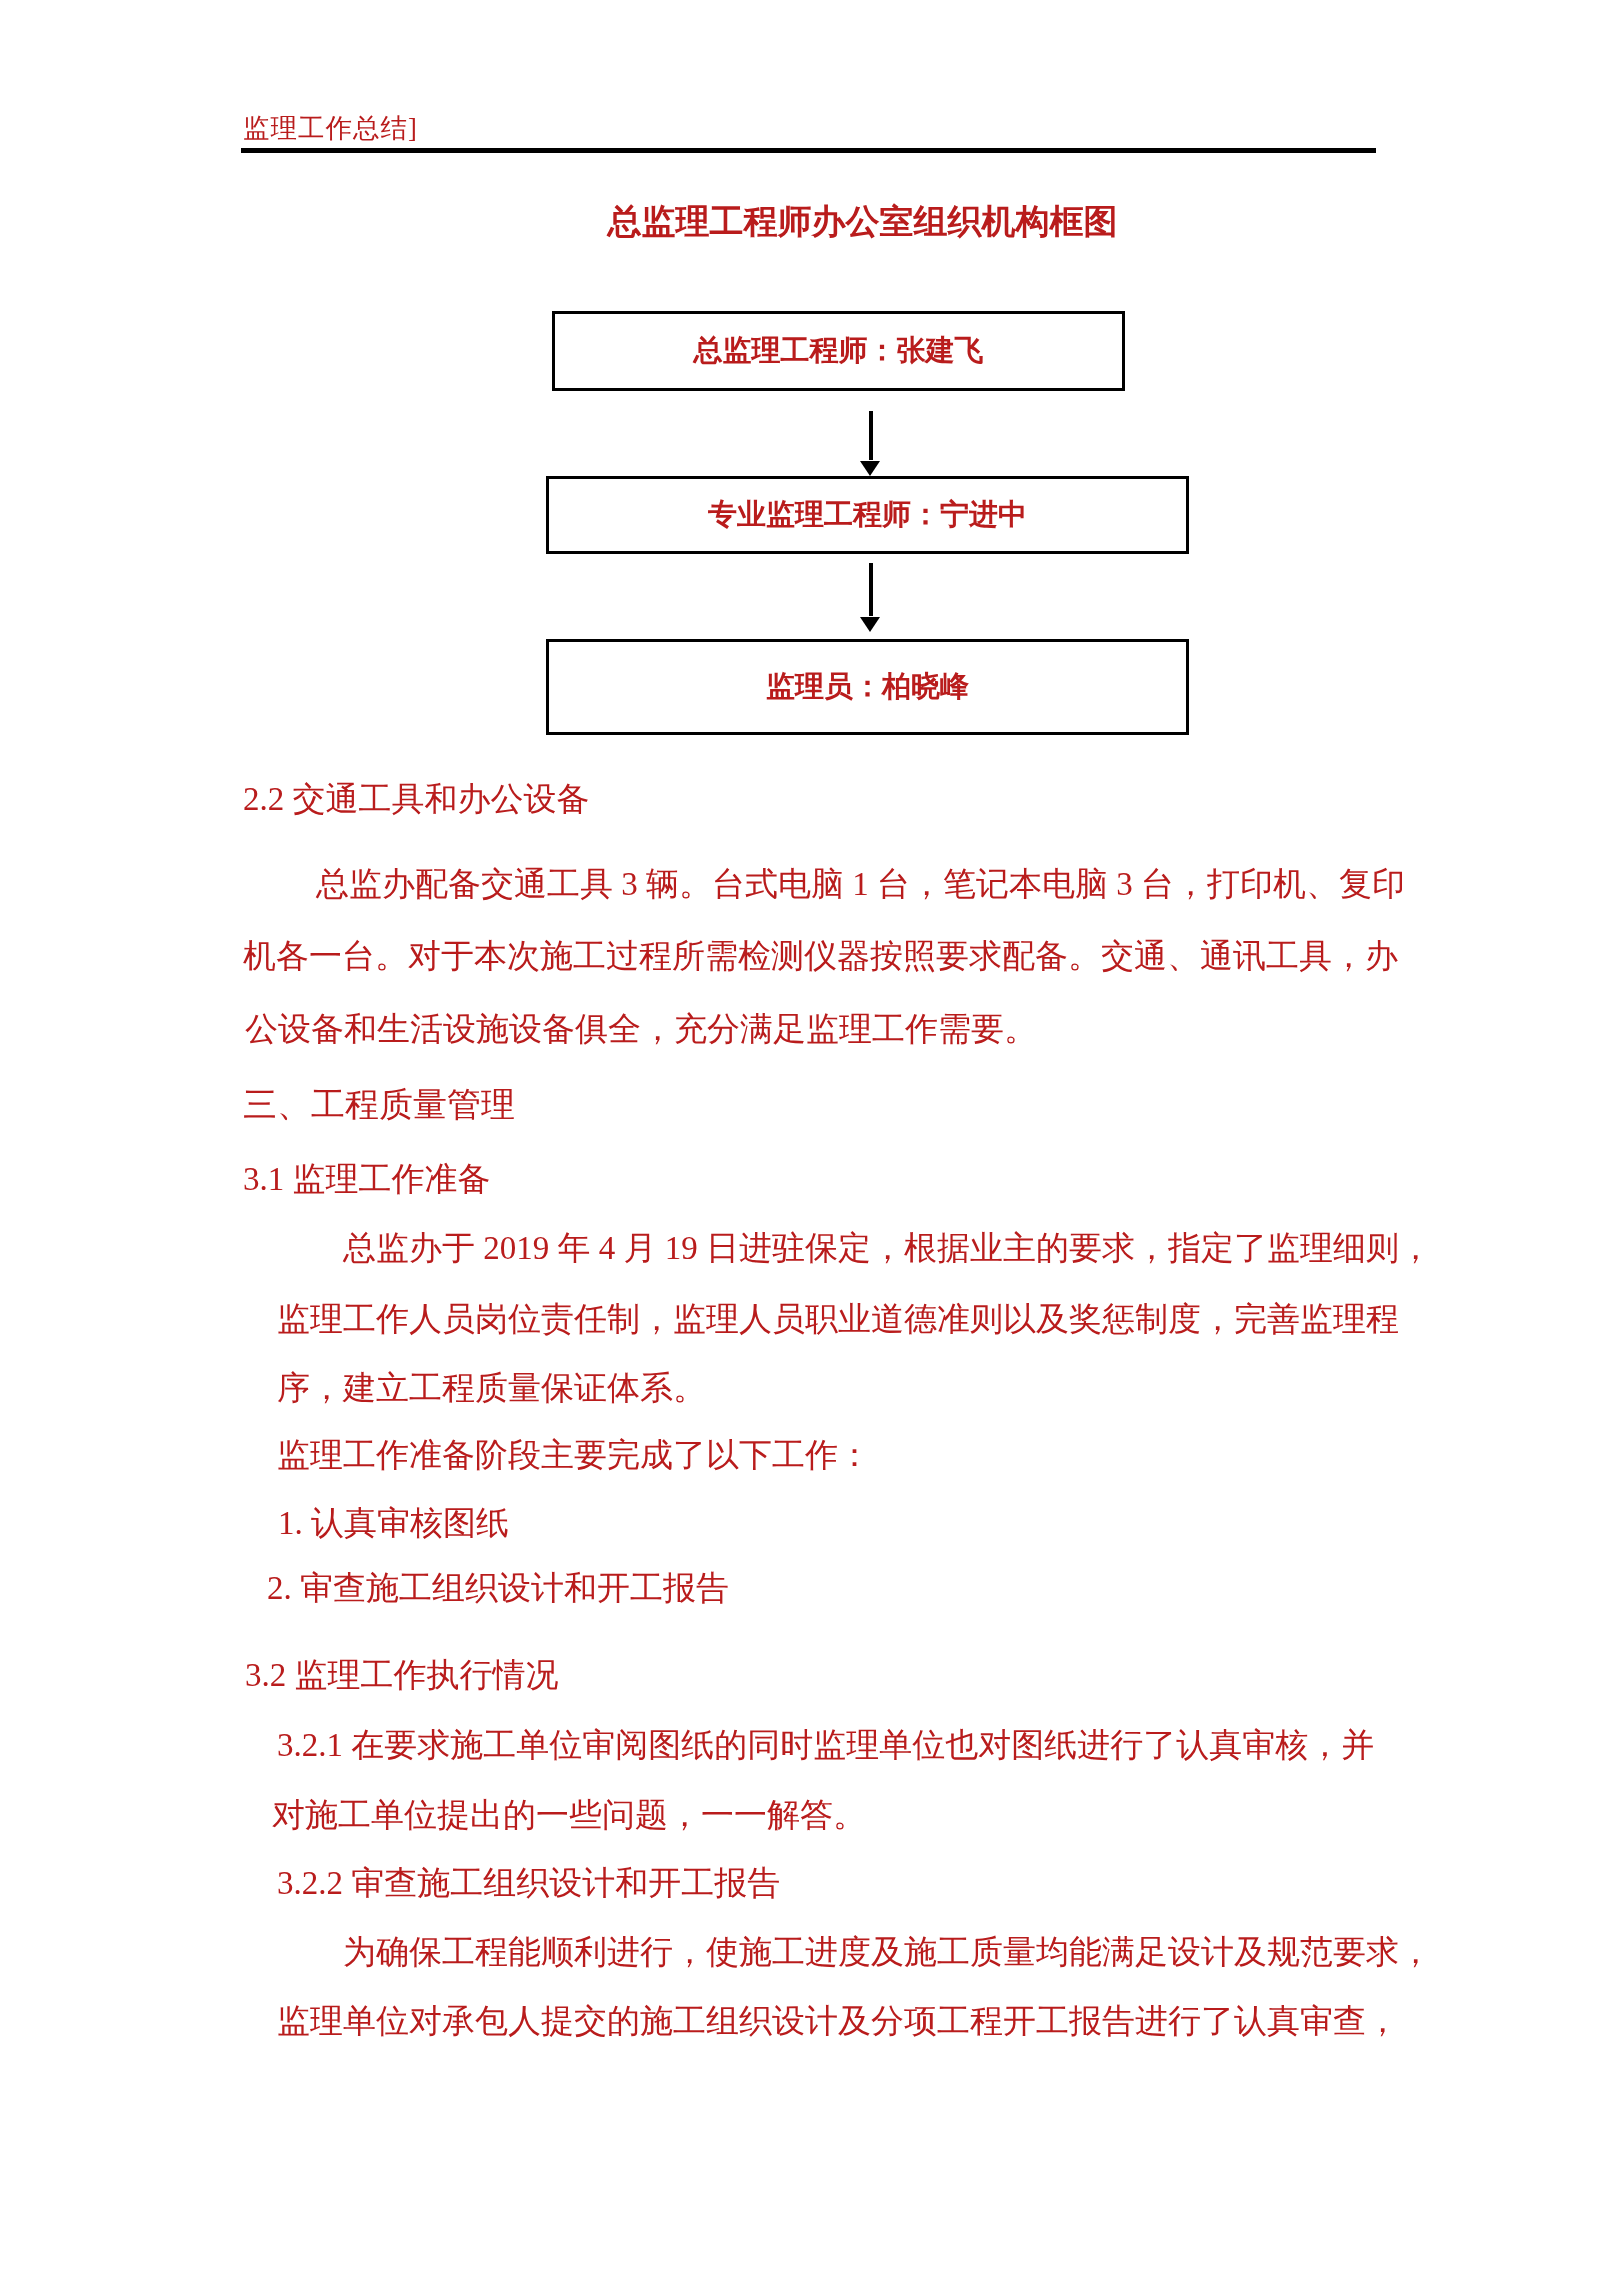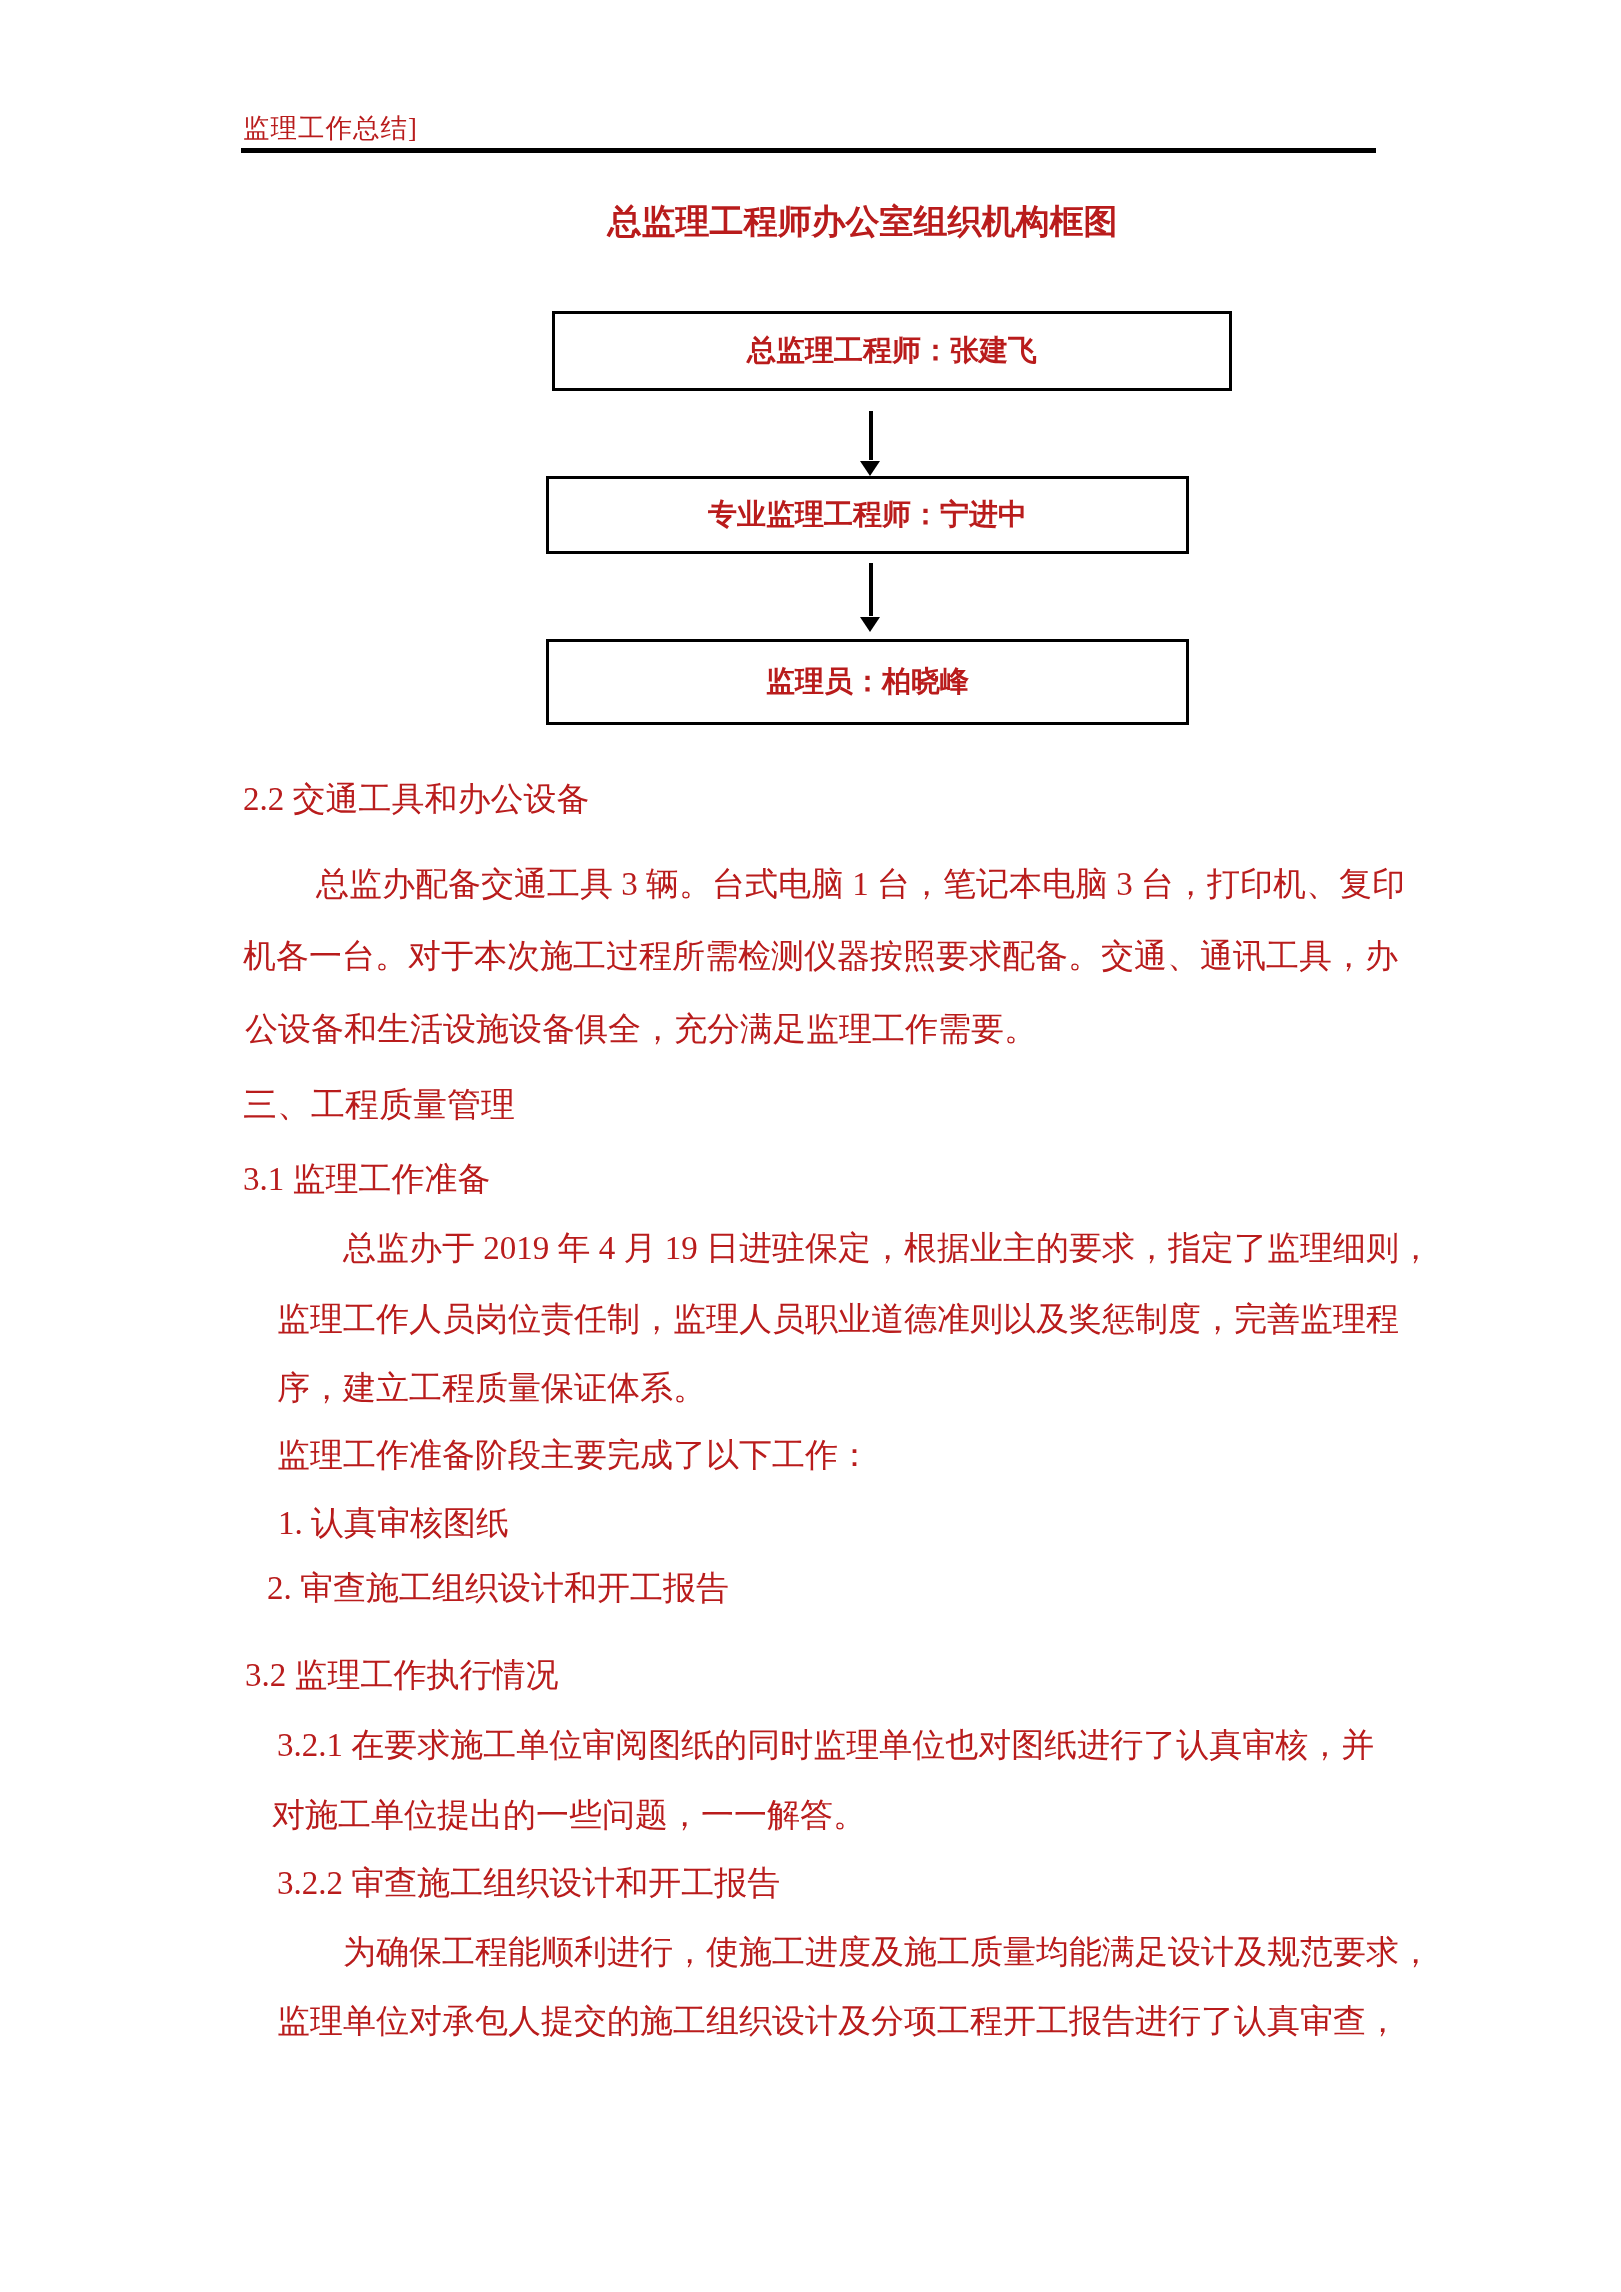--- a/index.html
+++ b/index.html
@@ -49,23 +49,23 @@
     box-sizing: border-box;
     border: 3.9px solid #000000;
     background: #ffffff;
     display: flex;
     align-items: center;
     justify-content: center;
     font-size: 29px;
     font-weight: bold;
     white-space: nowrap;
   }
-  .org-box.box1 { left: 552px; top: 311px; width: 680px; height: 80px; }
+  .org-box.box1 { left: 552px; top: 311px; width: 573px; height: 80px; }
   .org-box.box2 { left: 546px; top: 476px; width: 643px; height: 78px; }
-  .org-box.box3 { left: 546px; top: 639px; width: 643px; height: 86px; }
+  .org-box.box3 { left: 546px; top: 639px; width: 643px; height: 96px; }
   .arrow {
     position: absolute;
     left: 859px;
     width: 23.5px;
   }
   .arrow.arrow1 { top: 411px; height: 65px; }
   .arrow.arrow2 { top: 563px; height: 69px; }
   .arrow .shaft {
     position: absolute;
     left: 9.8px;

